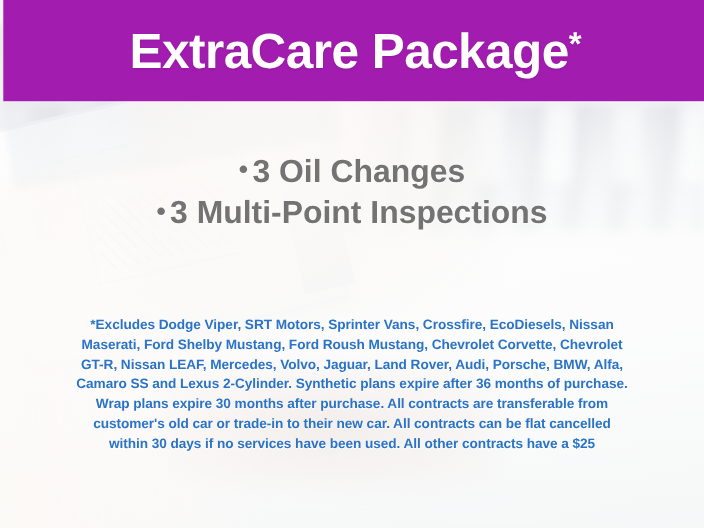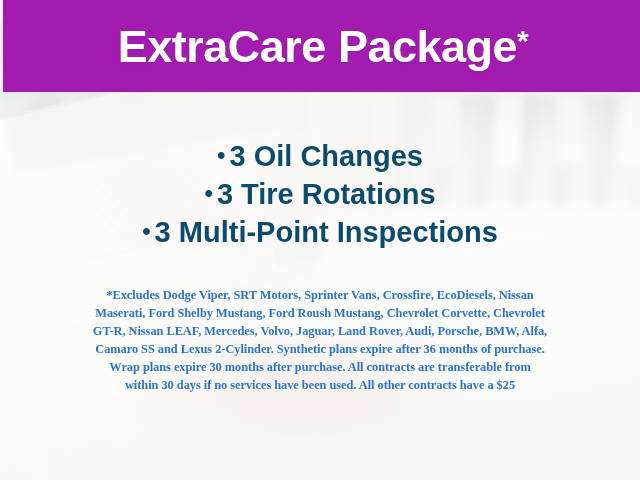--- a/index.html
+++ b/index.html
@@ -228,21 +228,21 @@
   
   .benefits {
     position: absolute;
     left: 0;
     top: 138px;
     width: 100%;
     z-index: 4;
     text-align: center;
   }
   .benefit-line {
-    color: #0c4a6e;
+    color: #737373;
     font-size: 29px;
     font-weight: bold;
     line-height: 36px;
     white-space: nowrap;
     text-shadow: 0 1px 1px rgba(255,255,255,0.85);
   }
   .benefit-line .dot {
     font-size: 24px;
     position: relative;
     top: -3px;
@@ -257,21 +257,21 @@
     top: 286px;
     z-index: 4;
     text-align: center;
     color: #2a73c6;
     font-size: 12.4px;
     font-weight: bold;
     line-height: 18px;
     letter-spacing: -0.05px;
     text-shadow: 0 1px 1px rgba(255,255,255,0.9);
   }
-  .disclaimer-line { white-space: nowrap; font-family: Liberation Serif, serif; }
+  .disclaimer-line { white-space: nowrap; }
 </style>
 </head>
 <body>
 
 <div id="promo-card">
 
   <div class="bg-layer bg-base"></div>
   <div class="bg-layer bg-enginebay"></div>
   <div class="bg-layer bg-strips"></div>
   <div class="bg-layer bg-laptop">
@@ -289,29 +289,27 @@
     <div class="header-title">
       <span>ExtraCare Package</span><span class="asterisk">*</span>
     </div>
   </div>
 
   <div class="benefits">
     <div class="benefit-line">
       <span class="dot">•</span><span>3 Oil Changes</span>
     </div>
     <div class="benefit-line">
-      <span class="dot">•</span><span>3 Tire Rotations</span>
-    </div>
-    <div class="benefit-line">
       <span class="dot">•</span><span>3 Multi-Point Inspections</span>
     </div>
   </div>
 
   <div class="disclaimer">
     <div class="disclaimer-line">*Excludes Dodge Viper, SRT Motors, Sprinter Vans, Crossfire, EcoDiesels, Nissan</div>
     <div class="disclaimer-line">Maserati, Ford Shelby Mustang, Ford Roush Mustang, Chevrolet Corvette, Chevrolet</div>
     <div class="disclaimer-line">GT-R, Nissan LEAF, Mercedes, Volvo, Jaguar, Land Rover, Audi, Porsche, BMW, Alfa,</div>
     <div class="disclaimer-line">Camaro SS and Lexus 2-Cylinder. Synthetic plans expire after 36 months of purchase.</div>
     <div class="disclaimer-line">Wrap plans expire 30 months after purchase. All contracts are transferable from</div>
+    <div class="disclaimer-line">customer's old car or trade-in to their new car. All contracts can be flat cancelled</div>
     <div class="disclaimer-line">within 30 days if no services have been used. All other contracts have a $25</div>
   </div>
 
 </div>
 
 </body></html>

